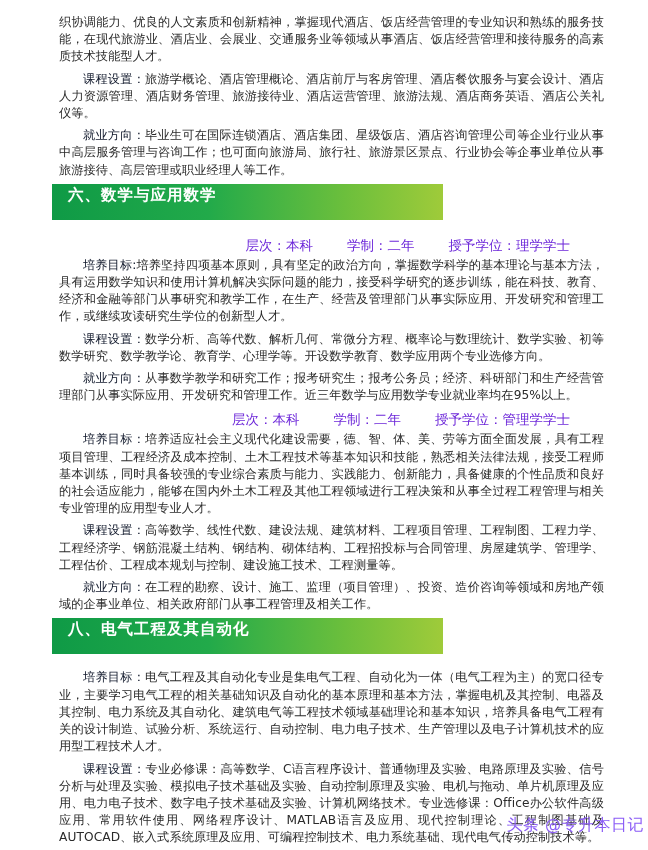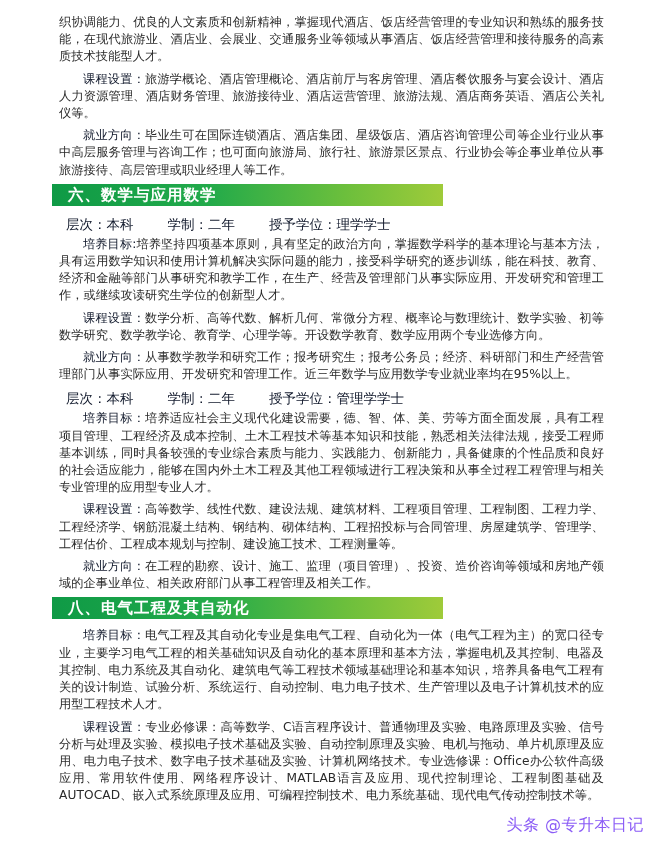--- a/index.html
+++ b/index.html
@@ -9,27 +9,27 @@
     color: #2a2a2a;
   }
   .page { position: absolute; left: 42px; top: 14px; width: 562px; }
   .para {
     font-size: 12.2px; line-height: 17.2px; margin: 0 0 5px 17px;
     text-indent: 24px; text-align: justify; letter-spacing: 0.1px;
   }
   .para.noindent { text-indent: 0; }
   .label { color: #0f172a; }
   .sec-head {
-    margin: 3px 0 8px 10px; width: 391px; height: 22px;
+    margin: 3px 0 15px 10px; width: 391px; height: 36px;
     background: linear-gradient(90deg, #0f9a46 0%, #22aa4a 40%, #6cbf3c 75%, #9fcb3a 100%);
     color: #ffffff; font-weight: bold; font-size: 15.5px; line-height: 22px;
     padding-left: 16px; box-sizing: border-box; letter-spacing: 1px;
   }
   .meta {
-    margin: 0 0 2px 24px; font-size: 13.5px; line-height: 20px; color: #0f172a;
+    margin: 0 0 2px 24px; font-size: 13.5px; line-height: 20px; color: #6d28d9; text-align: right;
   }
   .meta span { margin-right: 34px; }
   .meta.tight span { margin-right: 16px; }
   .watermark {
     position: absolute; right: 4px; bottom: 14px; font-size: 16px; color: #8b5cf6;
     letter-spacing: 0.5px;
   }
 </style>
 </head>
 <body>

